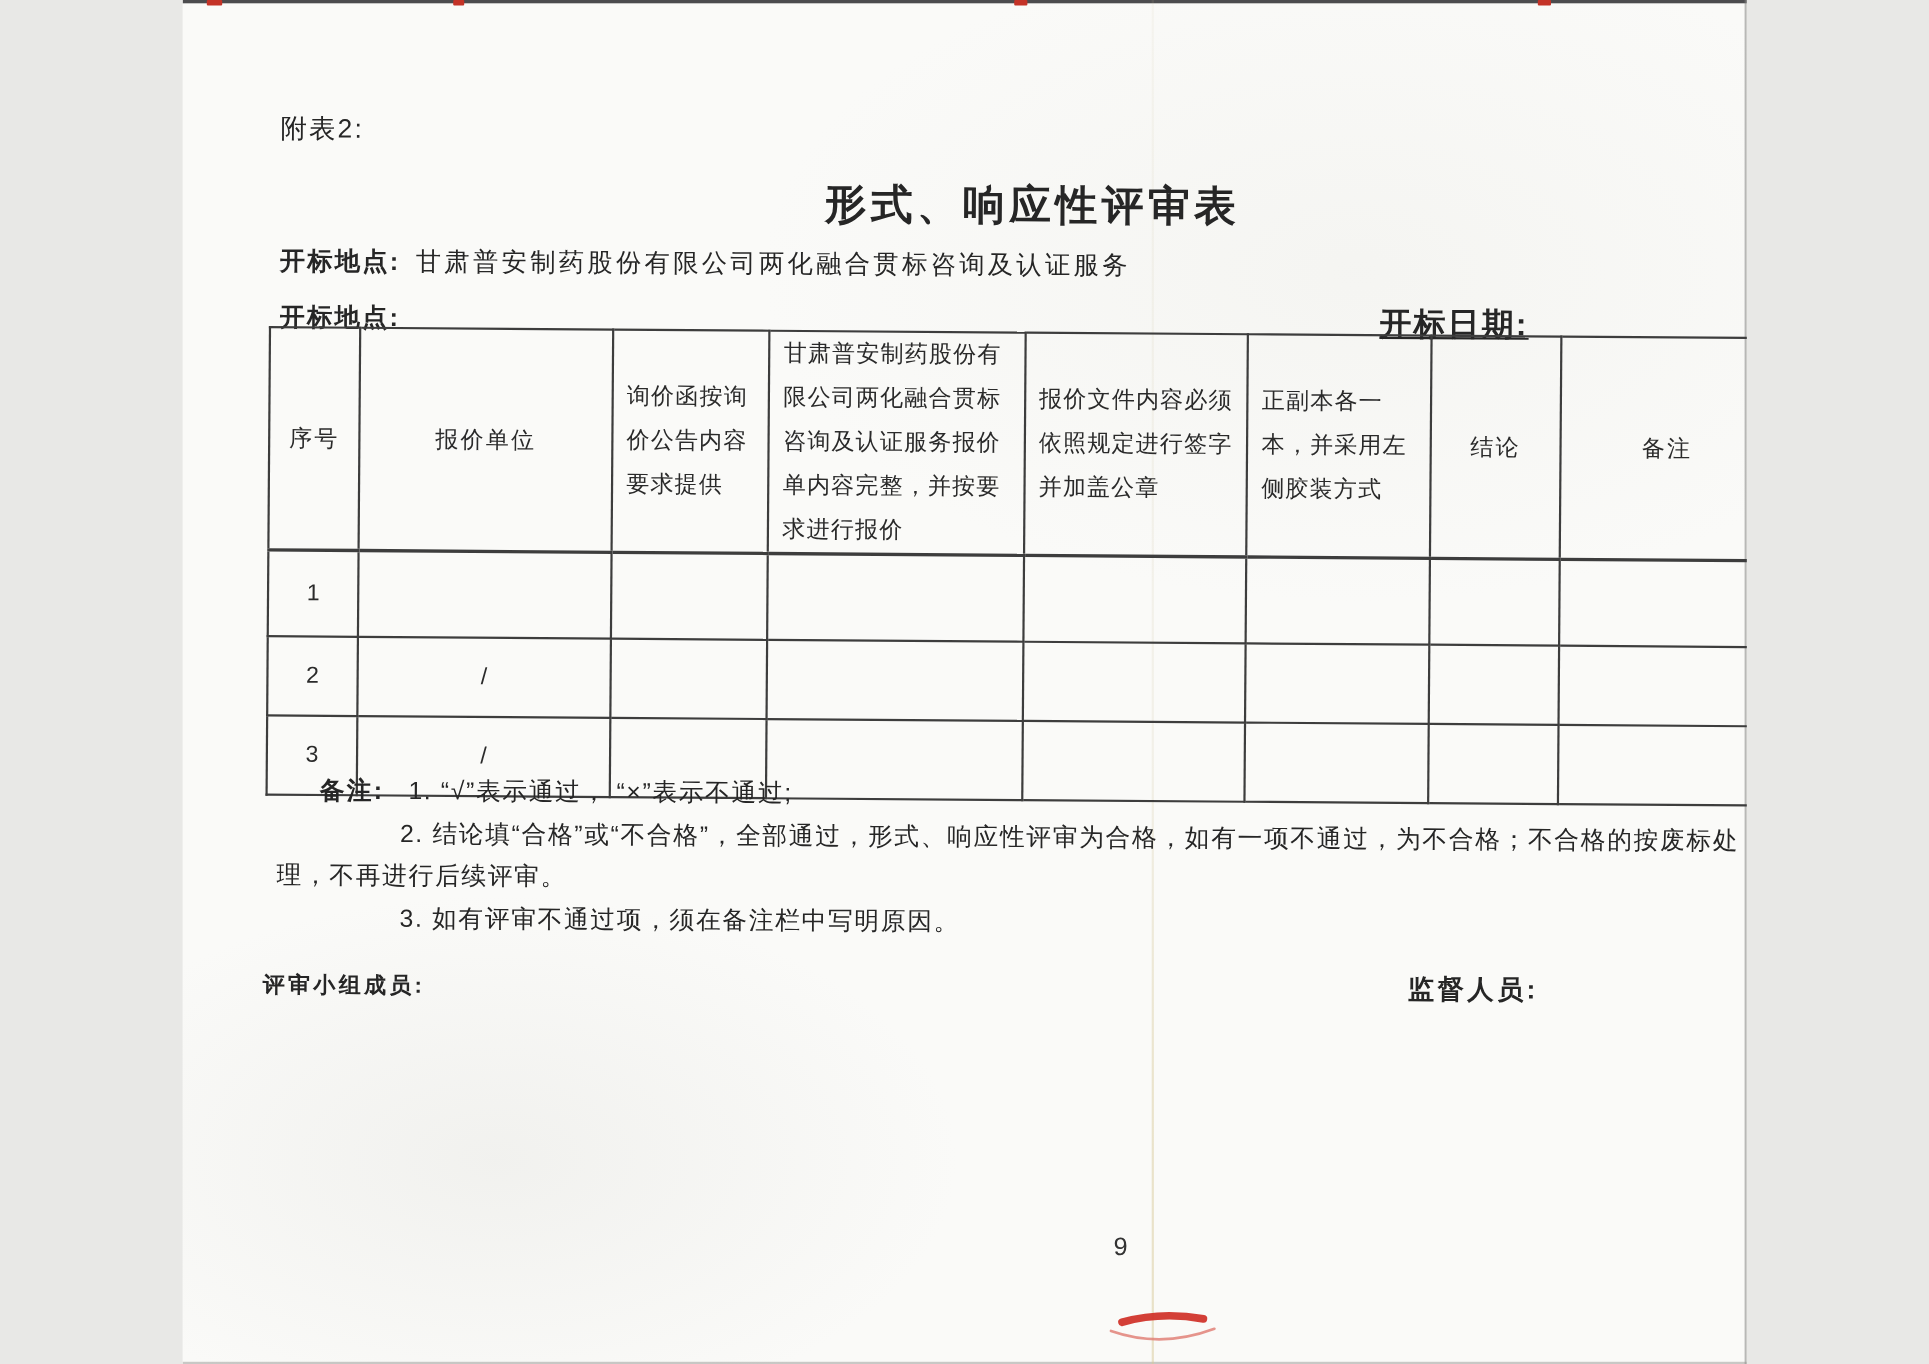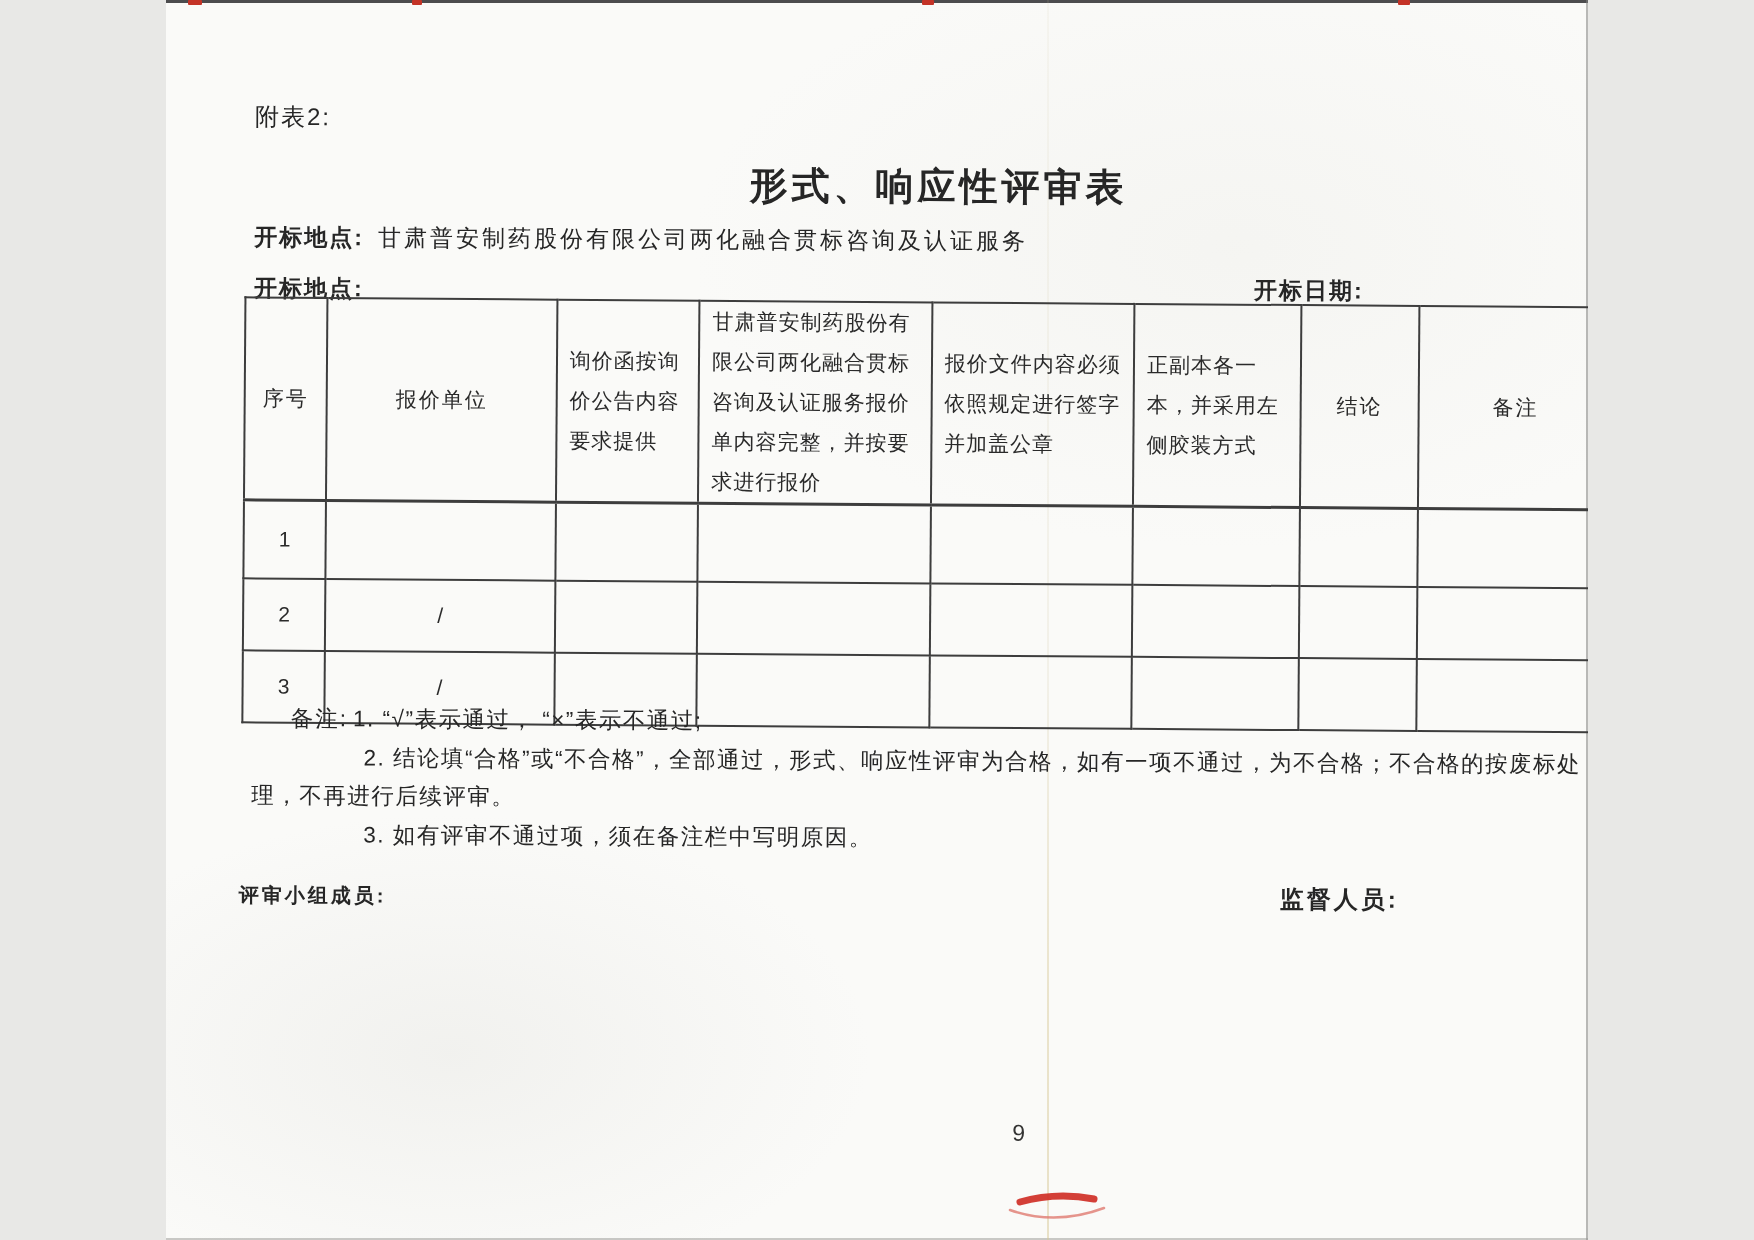--- a/index.html
+++ b/index.html
@@ -28,21 +28,21 @@
 
   .attachment-label{position:absolute;left:88px;top:101px;font-size:24px;letter-spacing:2px;}
   .doc-title{
     position:absolute;left:0;top:158px;width:1544px;
     text-align:center;font-size:38px;font-weight:bold;letter-spacing:4px;
   }
   .project-line{position:absolute;left:88px;top:222px;font-size:23px;}
   .project-line .lbl{font-weight:bold;letter-spacing:2px;margin-right:14px;}
   .project-line .val{letter-spacing:3px;}
   .loc-label{position:absolute;left:88px;top:273px;font-size:23px;font-weight:bold;letter-spacing:2px;}
-  .date-label{position:absolute;left:1088px;top:270px;font-size:23px;font-weight:bold;letter-spacing:2px;}
+  .date-label{position:absolute;left:1088px;top:270px;font-size:29px;font-weight:bold;letter-spacing:2px;text-decoration:underline;}
 
   table.review-table{
     position:absolute;left:78px;top:298px;width:1370px;
     border-collapse:collapse;table-layout:fixed;
     transform:rotate(.12deg);
   }
   .review-table th,.review-table td{
     border:2px solid #3d3d3d;
     font-weight:normal;vertical-align:middle;
     font-size:21px;color:#2a2a2a;
@@ -53,21 +53,21 @@
   .review-table tbody tr:nth-child(1){height:78px;}
   .review-table tbody tr:nth-child(2){height:72px;}
   .review-table tbody tr:nth-child(3){height:72px;}
   .th-center{text-align:center;letter-spacing:2px;}
   .th-left{text-align:left;padding:0 12px;line-height:40px;letter-spacing:1px;}
   .cell-center{text-align:center;}
   .cell-slash{text-align:center;font-size:25px;}
 
   .notes{position:absolute;left:88px;top:700px;width:1360px;font-size:22.5px;line-height:38px;letter-spacing:1.5px;}
   .notes p{margin:0 0 1px 0;}
-  .notes .b{font-weight:normal;margin-right:5px;letter-spacing:2px;text-align:center;}
+  .notes .b{font-weight:bold;margin-right:22px;letter-spacing:2px;text-align:center;}
   .note-1{margin-left:39px !important;}
   .note-2{text-indent:112px;}
   .note-3{margin-left:112px !important;}
 
   .team-label{position:absolute;left:76px;top:866px;font-size:20px;font-weight:bold;letter-spacing:3px;margin-top:16px;}
   .supervisor-label{position:absolute;left:1117px;top:878px;font-size:24px;font-weight:bold;letter-spacing:3px;}
 
   .page-number{position:absolute;left:832px;top:1116px;width:50px;text-align:center;font-size:23px;color:#333;}
   .red-mark{position:absolute;left:840px;top:1188px;width:104px;height:42px;}
 </style>

